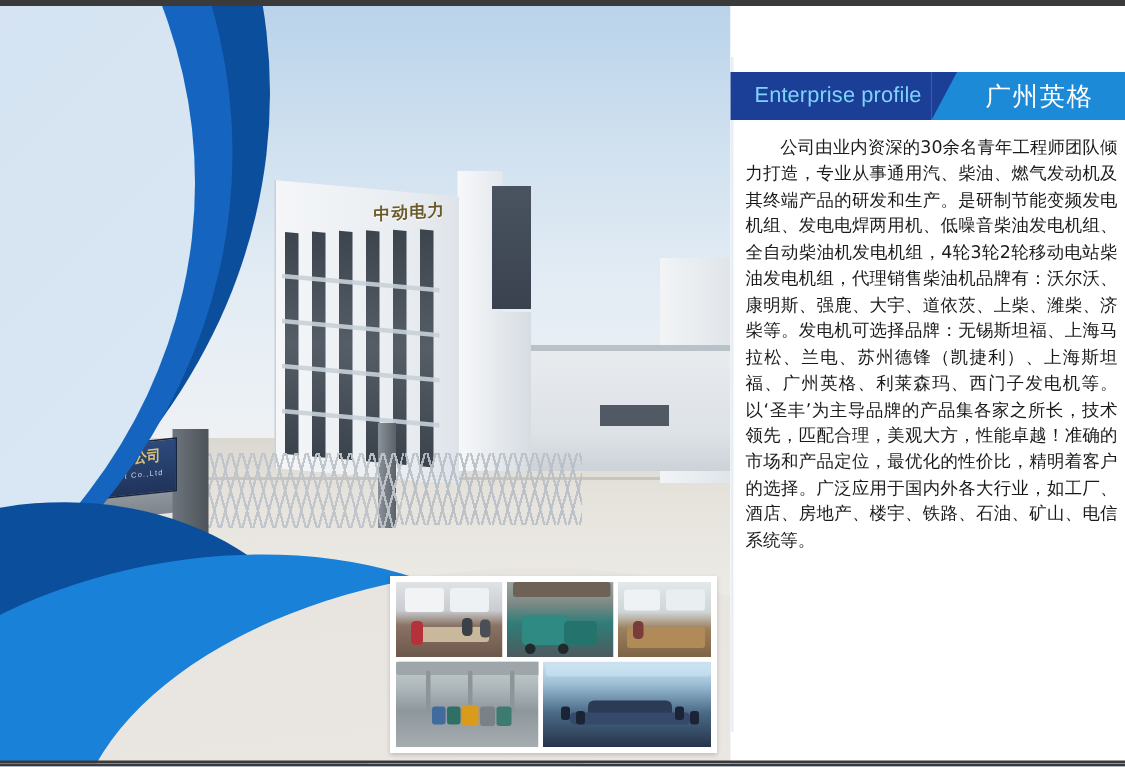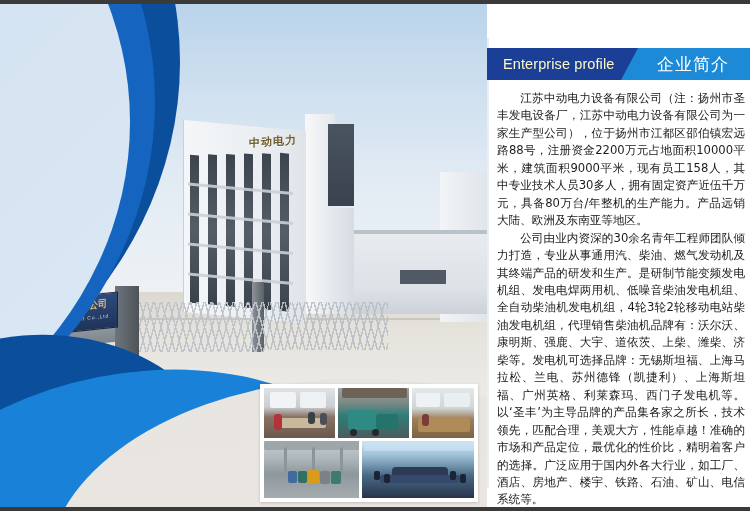--- a/index.html
+++ b/index.html
@@ -315,21 +315,21 @@
   #ribbon {
     position: absolute;
     left: -14px; top: 46px;
     width: 278px; height: 32px;
     display: flex;
     z-index: 5;
   }
   #ribbon-en {
     flex: 0 0 148px;
     background: #1b3f96;
-    color: #fef9c3;
+    color: #7dd3fc;
     font-family: "Liberation Sans", sans-serif;
     font-size: 14.5px;
     display: flex;
     align-items: center;
     padding-left: 30px;
     box-sizing: border-box;
     letter-spacing: .1px;
     position: relative;
   }
   #ribbon-en:after{
@@ -479,23 +479,22 @@
       </div>
 
     </div>
   </div>
 
   <div id="panel">
     <div id="panel-accent"></div>
 
     <div id="ribbon">
       <div id="ribbon-en">Enterprise profile</div>
-      <div id="ribbon-cn">企业简介</div>
+      <div id="ribbon-cn">广州英格</div>
     </div>
 
     <div id="copy">
-      <p>江苏中动电力设备有限公司（注：扬州市圣丰发电设备厂，江苏中动电力设备有限公司为一家生产型公司），位于扬州市江都区邵伯镇宏远路88号，注册资金2200万元占地面积10000平米，建筑面积9000平米，现有员工158人，其中专业技术人员30多人，拥有固定资产近伍千万元，具备80万台/年整机的生产能力。产品远销大陆、欧洲及东南亚等地区。</p>
       <p>公司由业内资深的30余名青年工程师团队倾力打造，专业从事通用汽、柴油、燃气发动机及其终端产品的研发和生产。是研制节能变频发电机组、发电电焊两用机、低噪音柴油发电机组、全自动柴油机发电机组，4轮3轮2轮移动电站柴油发电机组，代理销售柴油机品牌有：沃尔沃、康明斯、强鹿、大宇、道依茨、上柴、潍柴、济柴等。发电机可选择品牌：无锡斯坦福、上海马拉松、兰电、苏州德锋（凯捷利）、上海斯坦福、广州英格、利莱森玛、西门子发电机等。 以‘圣丰’为主导品牌的产品集各家之所长，技术领先，匹配合理，美观大方，性能卓越！准确的市场和产品定位，最优化的性价比，精明着客户的选择。广泛应用于国内外各大行业，如工厂、酒店、房地产、楼宇、铁路、石油、矿山、电信系统等。</p>
     </div>
   </div>
 
   <div id="edge-bottom"></div>
 </div>
 
 </body></html>

